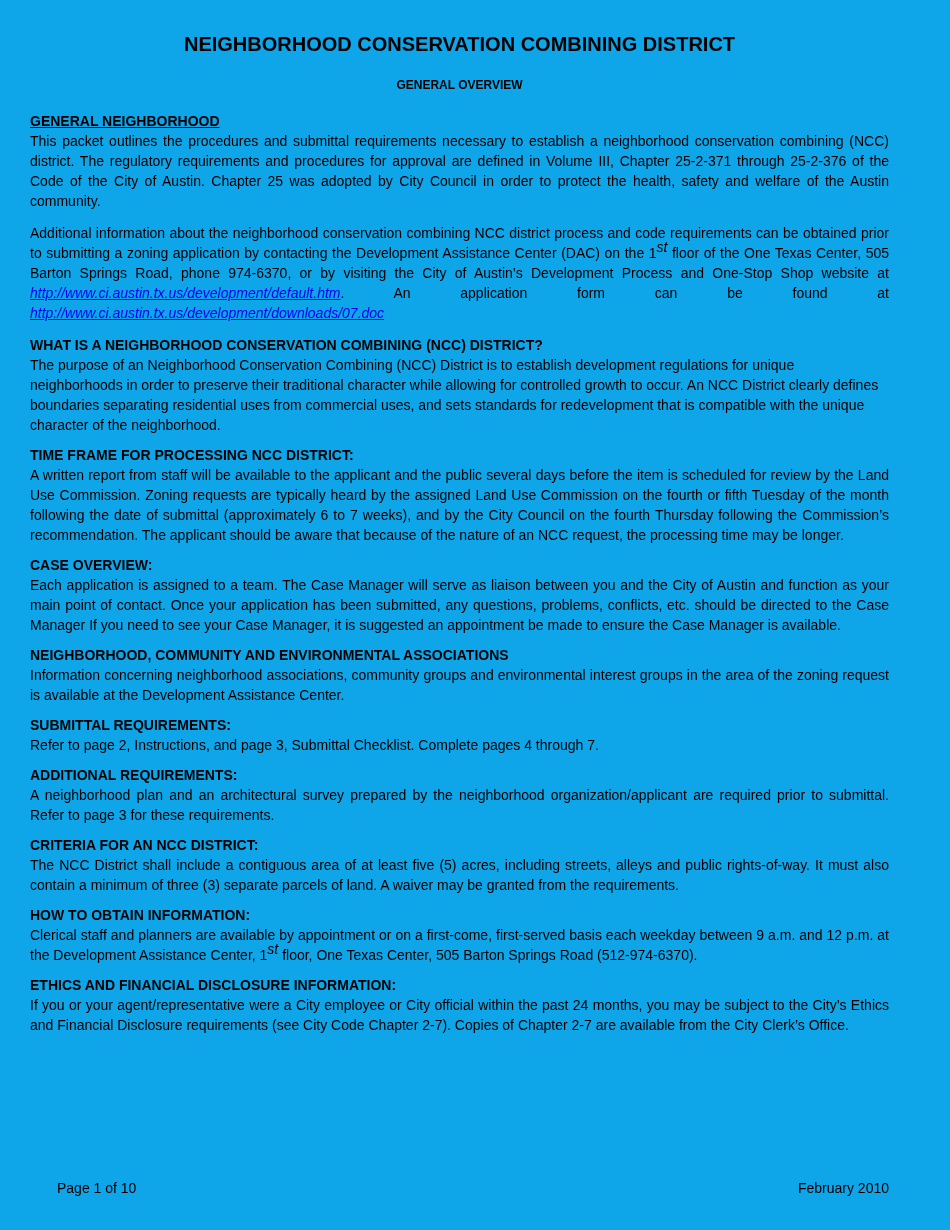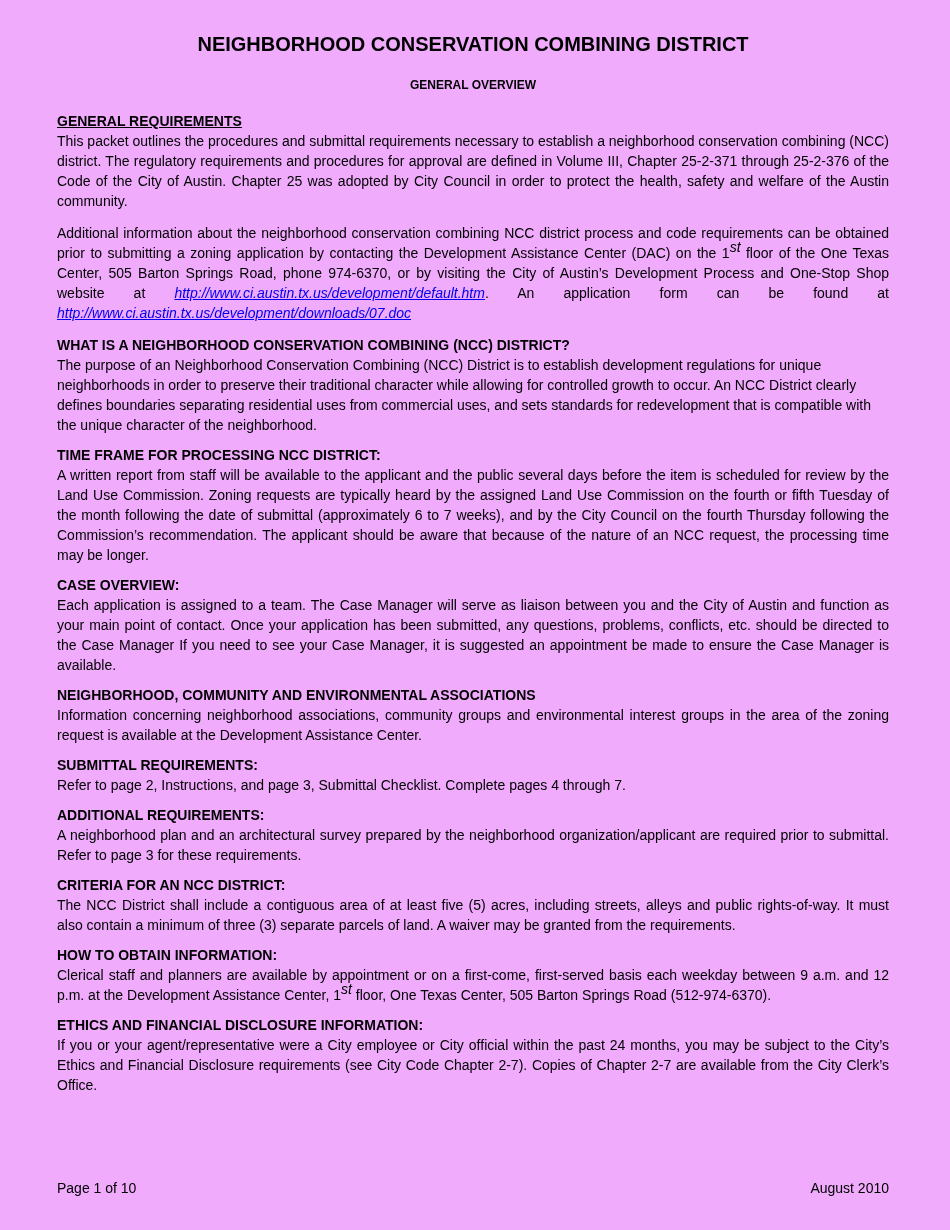--- a/index.html
+++ b/index.html
@@ -1,26 +1,26 @@
 <!DOCTYPE html>
 <html style="--link-color: #0000EE;"><head>
 <meta charset="utf-8">
 <style>
   html, body { margin: 0; padding: 0; background: #ffffff; }
   .page {
     position: relative;
     width: 950px;
     height: 1230px;
-    background: #f0abfc;
+    background: #0ea5e9;
     color: #000000;
     font-family: "Liberation Sans", "DejaVu Sans", sans-serif;
     font-size: 14px;
     line-height: 20px;
     box-sizing: border-box;
-    padding: 32px 61px 0 57px;
+    padding: 32px 61px 0 30px;
     overflow: hidden;
   }
   .doc-title {
     font-size: 20px;
     line-height: 24px;
     font-weight: bold;
     text-align: center;
     margin: 0;
   }
   .doc-subtitle {
@@ -69,21 +69,21 @@
 </style>
 </head>
 <body>
 
 <div class="page">
 
   <h1 class="doc-title">NEIGHBORHOOD CONSERVATION COMBINING DISTRICT</h1>
   <div class="doc-subtitle">GENERAL OVERVIEW</div>
 
   <div class="doc-section first">
-    <h2 class="doc-heading underlined">GENERAL REQUIREMENTS</h2>
+    <h2 class="doc-heading underlined">GENERAL NEIGHBORHOOD</h2>
     <p class="doc-para justify">This packet outlines the procedures and submittal requirements necessary to establish a neighborhood conservation combining (NCC) district.  The regulatory requirements and procedures for approval are defined in Volume III, Chapter 25-2-371 through 25-2-376 of the Code of the City of Austin.  Chapter 25 was adopted by City Council in order to protect the health, safety and welfare of the Austin community.</p>
     <p class="doc-para justify para-gap">Additional information about the neighborhood conservation combining NCC district process and code requirements can be obtained prior to submitting a zoning application by contacting the Development Assistance Center (DAC) on the 1<sup>st</sup> floor of the One Texas Center, 505 Barton Springs Road, phone 974-6370, or by visiting the City of Austin’s Development Process and One-Stop Shop website at  <a class="doc-link" href="#">http://www.ci.austin.tx.us/development/default.htm</a>.   An application form can be found at <a class="doc-link" href="#">http://www.ci.austin.tx.us/development/downloads/07.doc</a></p>
   </div>
 
   <div class="doc-section gap-large">
     <h2 class="doc-heading">WHAT IS A NEIGHBORHOOD CONSERVATION COMBINING (NCC) DISTRICT?</h2>
     <p class="doc-para">The purpose of an Neighborhood Conservation Combining (NCC) District is to establish development regulations for unique neighborhoods in order to preserve their traditional character while allowing for controlled growth to occur.  An NCC District clearly defines boundaries separating residential uses from commercial uses, and sets standards for redevelopment that is compatible with the unique character of the neighborhood.</p>
   </div>
 
   <div class="doc-section">
@@ -121,16 +121,16 @@
     <p class="doc-para justify">Clerical staff and planners are available by appointment or on a first-come, first-served basis each weekday between 9 a.m. and 12 p.m. at the Development Assistance Center, 1<sup>st</sup> floor, One Texas Center, 505 Barton Springs Road (512-974-6370).</p>
   </div>
 
   <div class="doc-section">
     <h2 class="doc-heading">ETHICS AND FINANCIAL DISCLOSURE INFORMATION:</h2>
     <p class="doc-para justify">If you or your agent/representative were a City employee or City official within the past 24 months, you may be subject to the City’s Ethics and Financial Disclosure requirements (see City Code Chapter 2-7).  Copies of Chapter 2-7 are available from the City Clerk’s Office.</p>
   </div>
 
   <div class="page-footer">
     <span>Page 1 of 10</span>
-    <span>August 2010</span>
+    <span>February 2010</span>
   </div>
 
 </div>
 
 </body></html>

